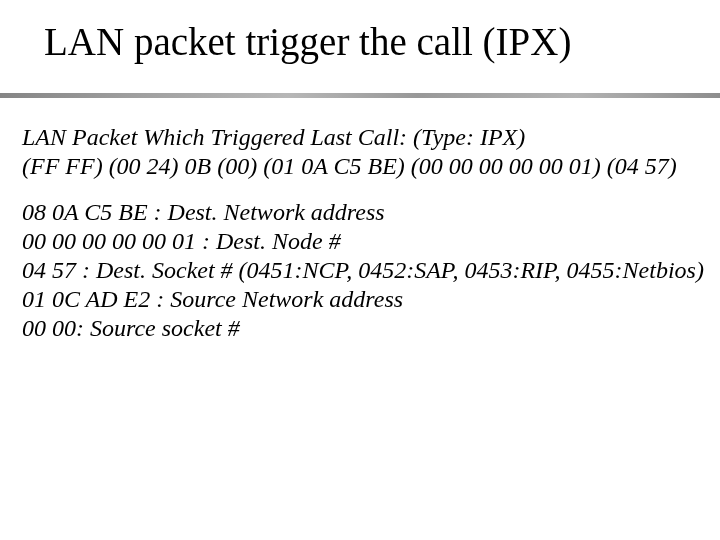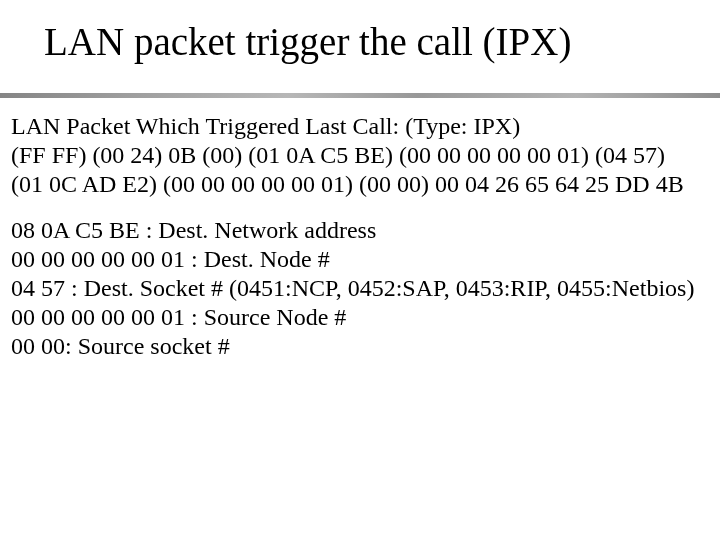--- a/index.html
+++ b/index.html
@@ -36,46 +36,45 @@
       #989898 58%, #b3b3b3 80%, #8d8d8d 100%);
   }
   .body-text {
     position: absolute;
     left: 7px;
     top: 108px;
     width: 710px;
     font-size: 24px;
     line-height: 29px;
   }
-  .para { margin: 4px; }
+  .para { margin: 15px; font-style: italic; }
   .para + .para { margin-top: 17px; }
   .line {
     white-space: pre;
     height: 29px;
   }
 </style>
 </head>
 <body>
 
 <div class="slide">
 
   <div class="slide-title">LAN packet trigger the call (IPX)</div>
 
   <div class="divider"></div>
 
   <div class="body-text">
 
     <div class="para">
       <div class="line">LAN Packet Which Triggered Last Call: (Type: IPX)</div>
       <div class="line">(FF FF) (00 24) 0B (00) (01 0A C5 BE) (00 00 00 00 00 01) (04 57)</div>
-      <div class="line">(01 0C AD E2) (00 00 00 00 00 01) (00 00) 00 04 26 65 64 25 DD 4B</div>
     </div>
 
     <div class="para">
       <div class="line">08 0A C5 BE : Dest. Network address</div>
       <div class="line">00 00 00 00 00 01 : Dest. Node #</div>
       <div class="line">04 57 : Dest. Socket # (0451:NCP, 0452:SAP, 0453:RIP, 0455:Netbios)</div>
-      <div class="line">00 00 00 00 00 01 : Source Node #</div>
+      <div class="line">01 0C AD E2 : Source Network address</div>
       <div class="line">00 00: Source socket #</div>
     </div>
 
   </div>
 </div>
 
 </body></html>

